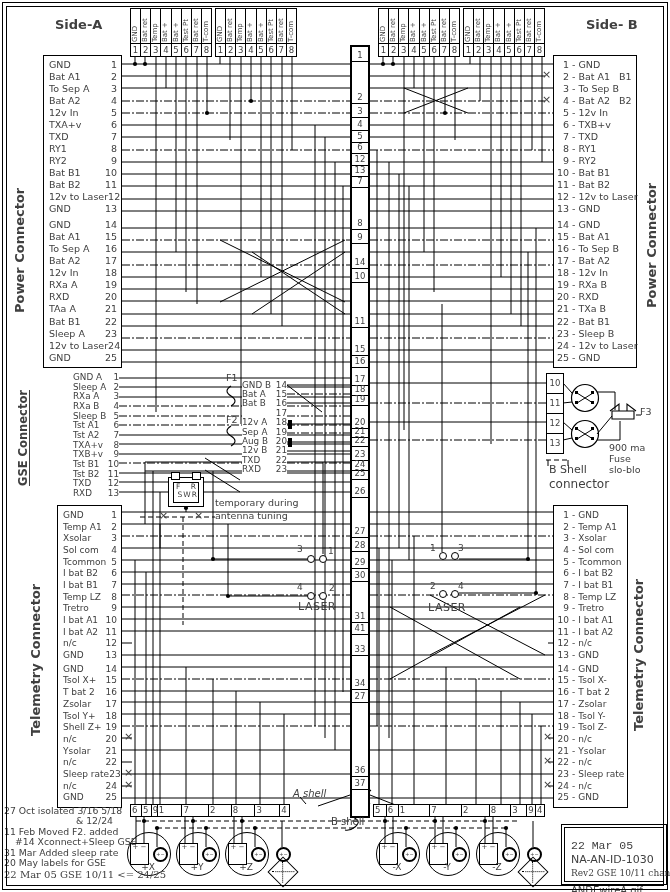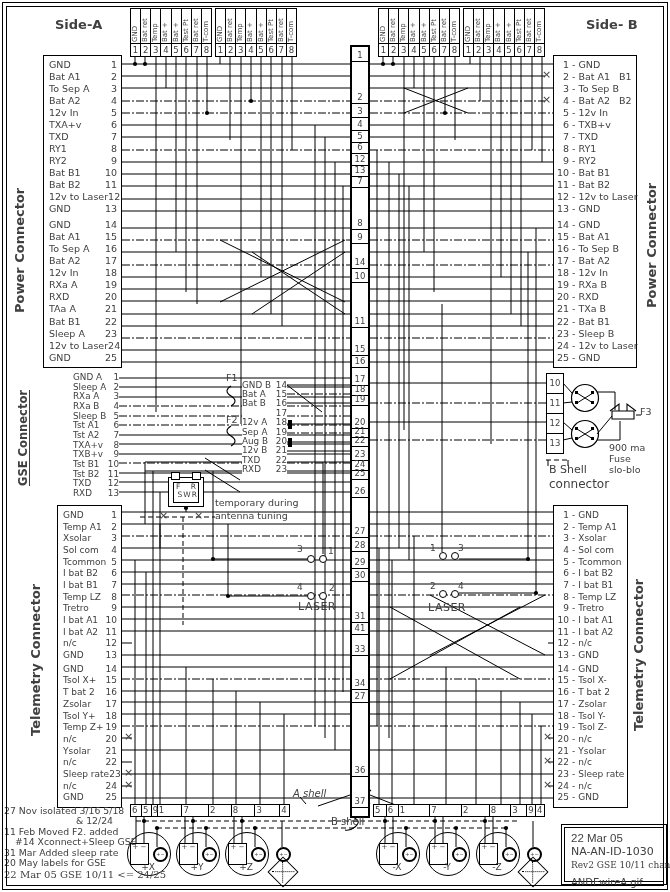--- a/index.html
+++ b/index.html
@@ -78,21 +78,21 @@
   .xm{position:absolute;font-size:11px;line-height:10px;z-index:3;}
   
   .notes{position:absolute;left:4px;top:806px;width:130px;z-index:3;}
   .notes .nline{font-size:9.3px;line-height:10.4px;white-space:nowrap;}
   .notes .nline:nth-child(2){padding-left:72px;}
   .notes .nline:nth-child(4){padding-left:11px;}
   .notes .nline:nth-child(7){font-family:"DejaVu Serif",serif;font-size:10px;margin-top:2px;}
   .tblock{position:absolute;left:561px;top:824px;width:106px;height:61px;border:1.5px solid #000;background:#fff;z-index:4;box-sizing:border-box;}
   .tblock .tin{position:absolute;inset:2px;border:1px solid #000;padding:3px 0 0 6px;box-sizing:border-box;}
   .tblock .tline{white-space:nowrap;}
-  .tblock .tline:nth-child(1){font-family:Liberation Sans, sans-serif;font-size:11.5px;line-height:14px;}
+  .tblock .tline:nth-child(1){font-family:Liberation Mono, monospace;font-size:11.5px;line-height:14px;margin-top:8px;}
   .tblock .tline:nth-child(2){font-size:11px;line-height:14px;}
   .tblock .tline:nth-child(3){font-family:"DejaVu Serif",serif;font-size:9px;line-height:12px;}
   .tblock .tline:nth-child(4){font-size:10px;line-height:12px;margin-top:6px;}
   .ann{position:absolute;left:215px;top:496px;font-size:9.5px;line-height:13px;z-index:3;white-space:nowrap;}
   .f3note{position:absolute;left:609px;top:442px;font-size:9.5px;line-height:11px;z-index:3;}
   .flabel{position:absolute;font-size:9.5px;z-index:3;}
   .shelltxt{position:absolute;font-size:10px;z-index:3;}
   .blkbar{position:absolute;width:4px;height:9px;background:#000;z-index:3;}
 </style>
 </head>
@@ -1064,21 +1064,21 @@
   <div class="bus-cell" style="top: 576px;"><span>41</span></div>
 
   <div class="bus-cell" style="top: 597px;"><span>33</span></div>
 
   <div class="bus-cell" style="top: 631px;"><span>34</span></div>
 
   <div class="bus-cell" style="top: 644px;"><span>27</span></div>
 
   <div class="bus-cell" style="top: 718px;"><span>36</span></div>
 
-  <div class="bus-cell" style="top: 749px;"><span>37</span></div>
+  <div class="bus-cell" style="top: 731px;"><span>37</span></div>
 </div>
 
   <div class="bstrip">
   <div class="bcell">10</div>
 
   <div class="bcell">11</div>
 
   <div class="bcell">12</div>
 
   <div class="bcell">13</div>
@@ -1216,21 +1216,21 @@
     <span class="lbl">Zsolar</span>
     <span class="pin">17</span>
   </div>
 
   <div class="row">
     <span class="lbl">Tsol Y+</span>
     <span class="pin">18</span>
   </div>
 
   <div class="row">
-    <span class="lbl">Temp Z+</span>
+    <span class="lbl">Shell Z+</span>
     <span class="pin">19</span>
   </div>
 
   <div class="row">
     <span class="lbl">n/c</span>
     <span class="pin">20</span>
   </div>
 
   <div class="row">
     <span class="lbl">Ysolar</span>
@@ -1531,21 +1531,21 @@
     <div class="conn">+−</div>
     <div class="slbl">-Z</div>
   </div>
 </div>
   <div class="conn" style="left:276px;top:847px;">+−</div>
   <div class="conn" style="left:527px;top:847px;">+−</div>
   <div class="diamond" style="left:272px;top:861px;"></div>
   <div class="diamond" style="left:522px;top:861px;"></div>
 
   <div class="notes">
-  <div class="nline">27 Nov isolated 3/16 5/18</div>
+  <div class="nline">27 Oct isolated 3/16 5/18</div>
 
   <div class="nline">&amp; 12/24</div>
 
   <div class="nline">11 Feb Moved F2. added</div>
 
   <div class="nline">#14 Xconnect+Sleep GSE</div>
 
   <div class="nline">31 Mar Added sleep rate</div>
 
   <div class="nline">20 May labels for GSE</div>

